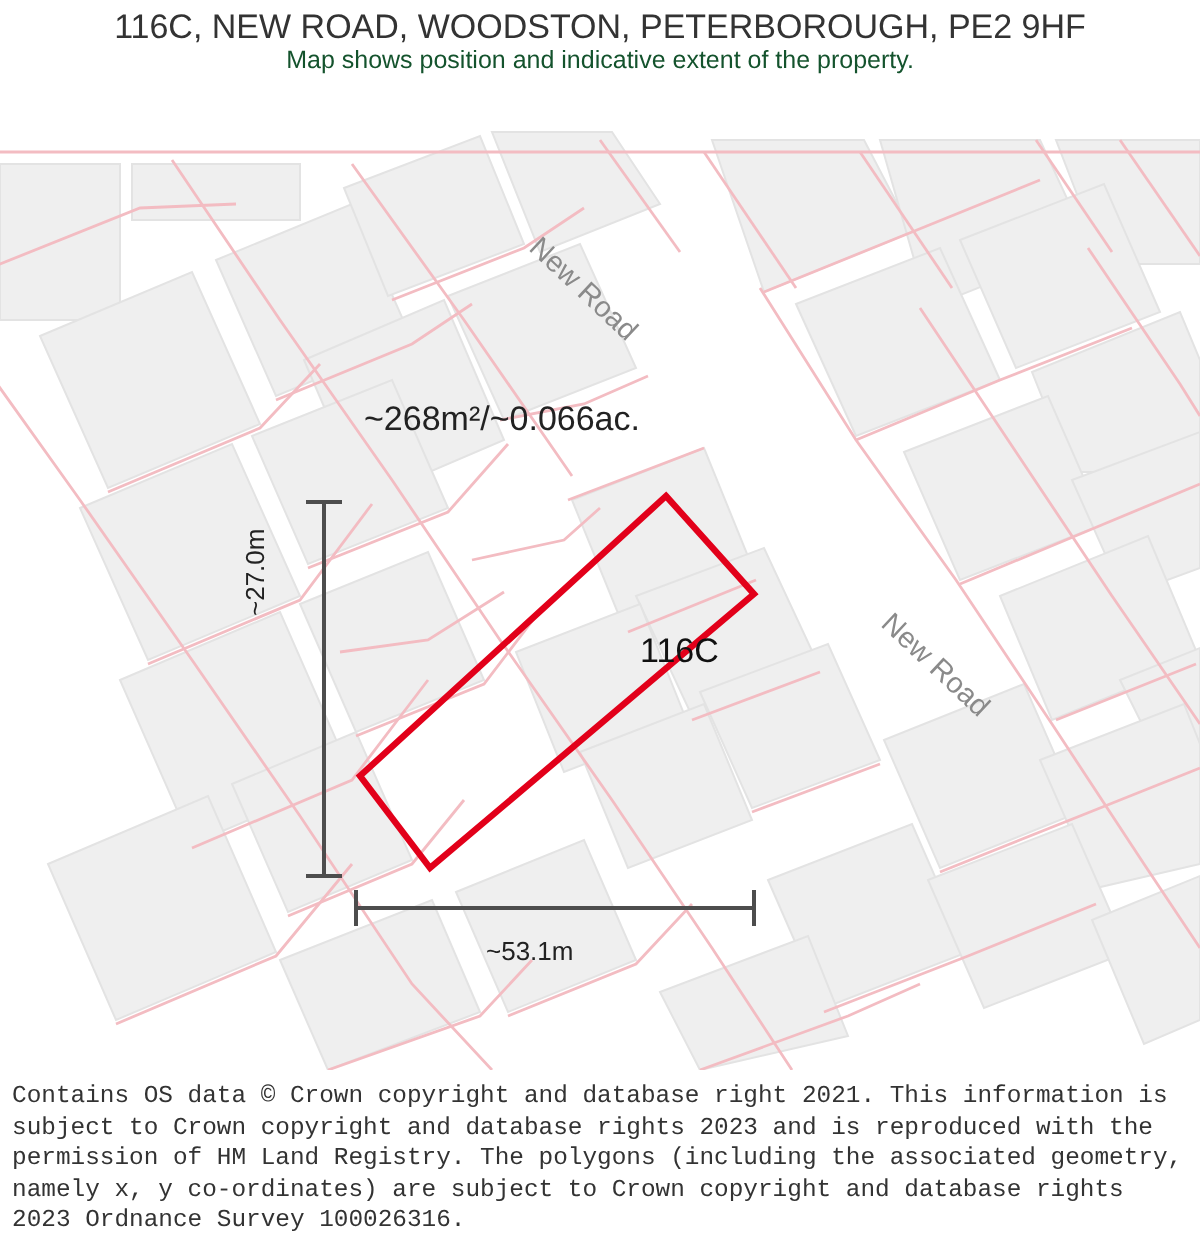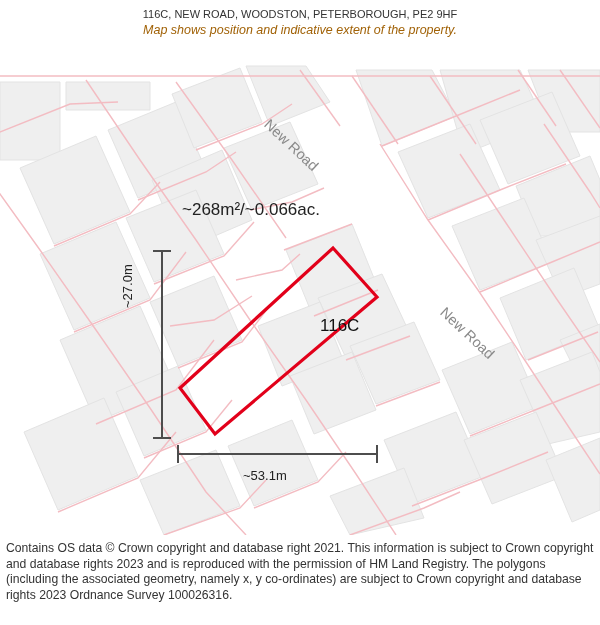--- a/index.html
+++ b/index.html
@@ -13,31 +13,30 @@
     font-family: "Liberation Sans", sans-serif;
     color: #222222;
     overflow: hidden;
     position: relative;
   }
   .header {
     padding: 6px 8px 2px 8px;
     text-align: center;
   }
   .header .title {
-    font-size: 11px;
+    font-size: 17px;
     color: #333333;
     line-height: 16px;
     white-space: nowrap;
   }
   .header .subtitle {
     font-size: 12.5px;
-    color: #a16207;
+    color: #14532d;
     line-height: 16px;
     white-space: nowrap;
-    font-style: italic;
   }
   .map-wrap {
     position: relative;
     width: 600px;
     height: 495px;
     overflow: hidden;
     background: #ffffff;
   }
   .map-svg {
     position: absolute;
@@ -69,20 +68,21 @@
     color: #8a8a8a;
   }
   .footer {
     padding: 6px 6px 4px 6px;
     font-size: 12.2px;
     line-height: 15.5px;
     color: #333333;
   }
   .footer p {
     margin: 0;
+    font-family: Liberation Mono, monospace;
   }
 </style>
 </head>
 <body>
 
 <div class="header">
   <div class="title">116C, NEW ROAD, WOODSTON, PETERBOROUGH, PE2 9HF</div>
   <div class="subtitle">Map shows position and indicative extent of the property.</div>
 </div>
 

